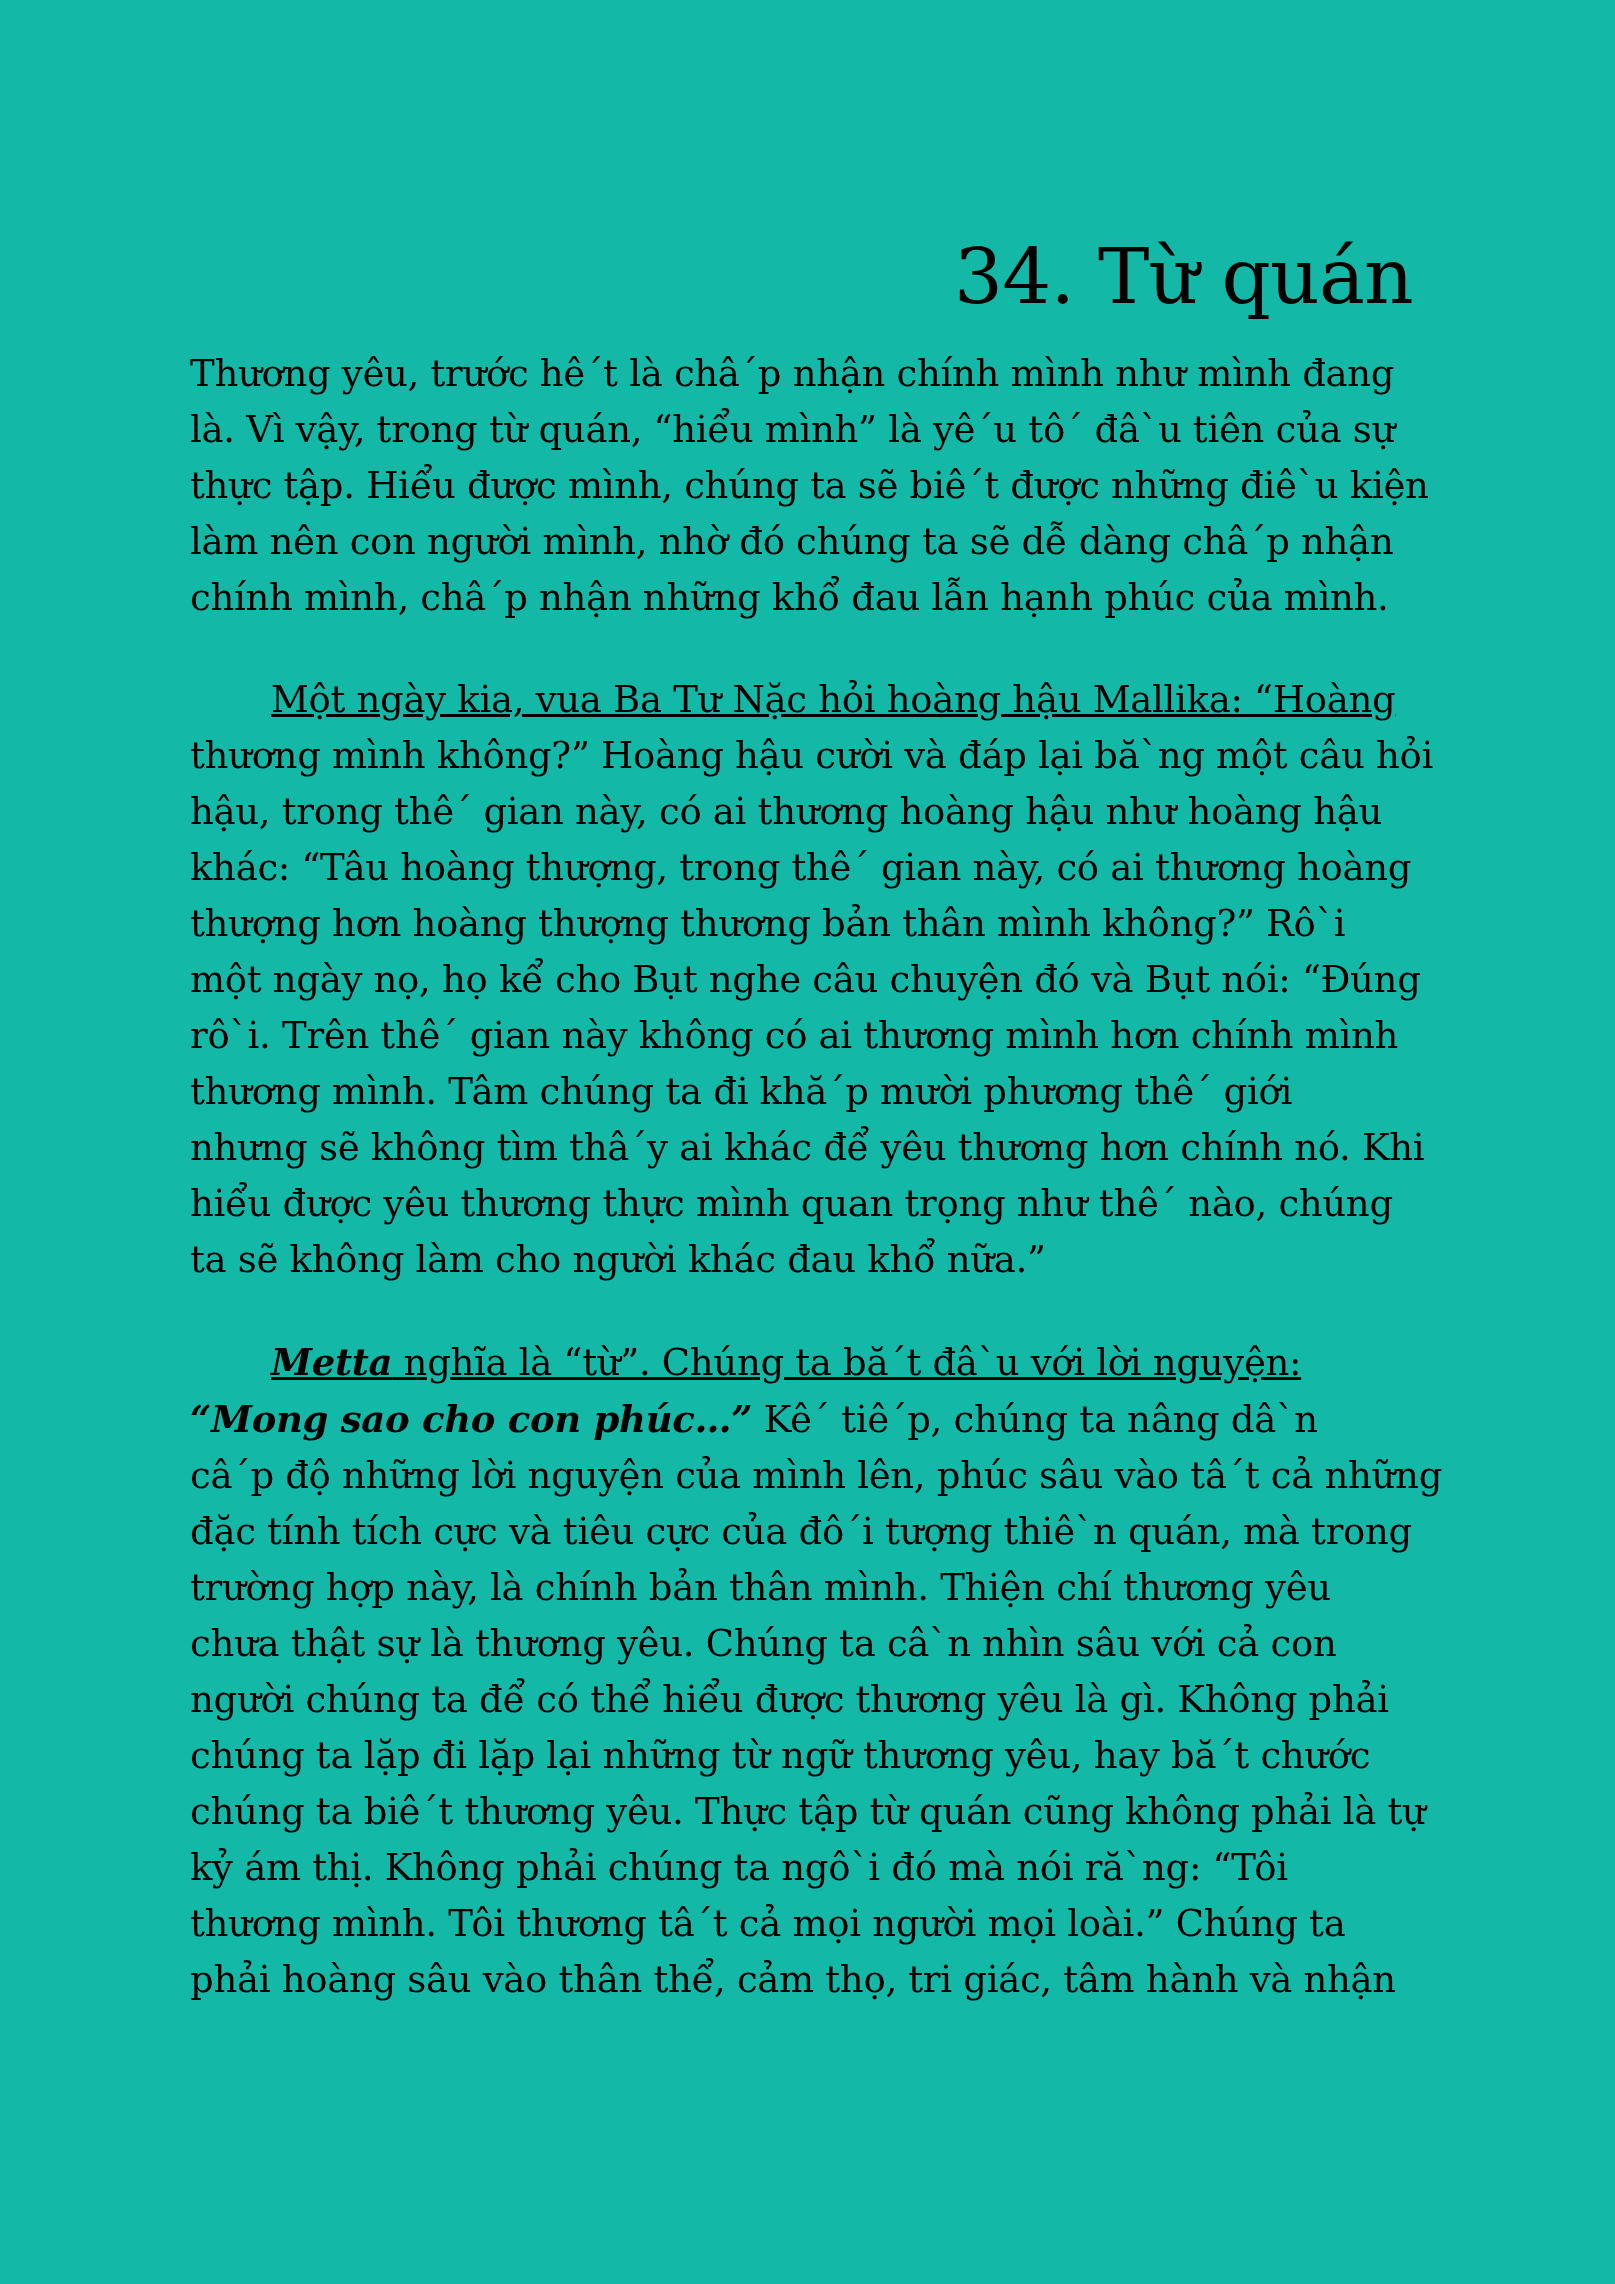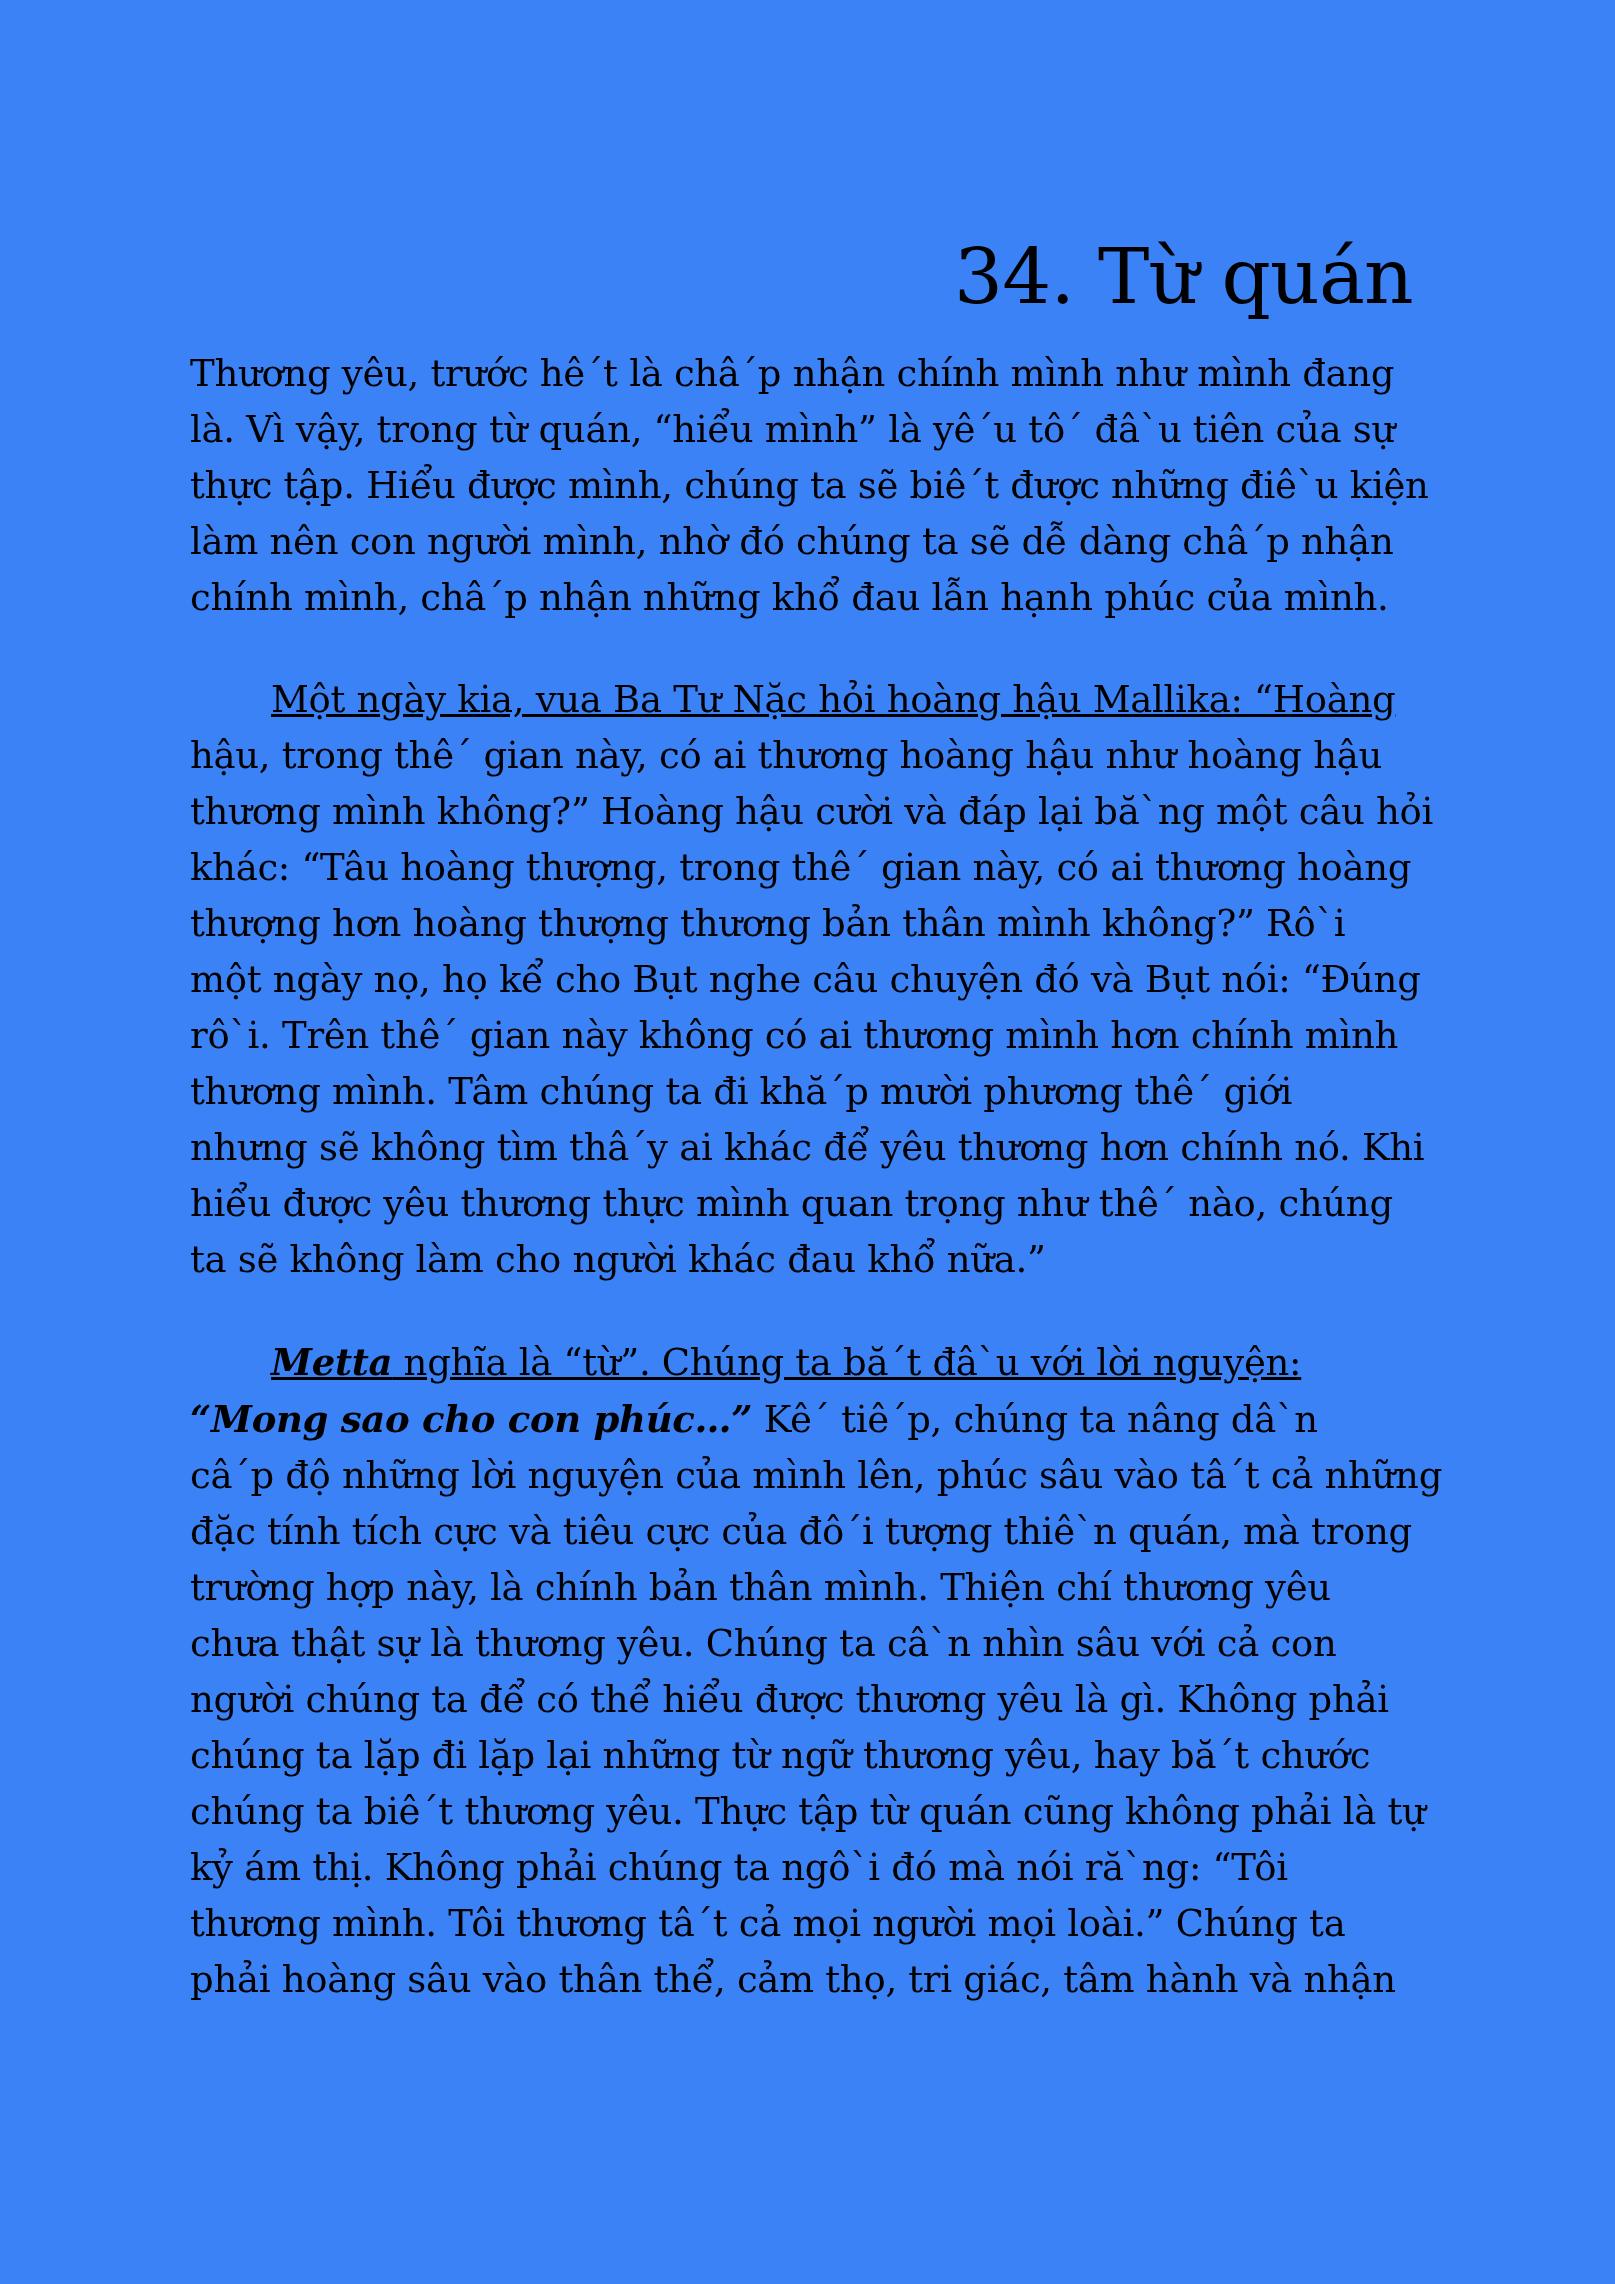--- a/index.html
+++ b/index.html
@@ -4,21 +4,21 @@
 <style>
   html, body {
     margin: 0;
     padding: 0;
     background: #ffffff;
   }
   .page {
     position: relative;
     width: 1616px;
     height: 2284px;
-    background: #3b82f6;
+    background: #14b8a6;
     color: #000000;
     font-family: "DejaVu Serif", "Liberation Serif", serif;
     overflow: hidden;
   }
   .chapter-title {
     margin: 238px 203px 0 0;
     font-size: 77px;
     line-height: 1;
     font-weight: 400;
     text-align: right;
@@ -58,22 +58,22 @@
   <div class="body-text" id="body-text">
       <div class="para">
         <div class="line"><span class="">Thương yêu, trước hê´t là châ´p nhận chính mình như mình đang</span></div>
         <div class="line"><span class="">là. Vì vậy, trong từ quán, “hiểu mình” là yê´u tô´ đâ`u tiên của sự</span></div>
         <div class="line"><span class="">thực tập. Hiểu được mình, chúng ta sẽ biê´t được những điê`u kiện</span></div>
         <div class="line"><span class="">làm nên con người mình, nhờ đó chúng ta sẽ dễ dàng châ´p nhận</span></div>
         <div class="line"><span class="">chính mình, châ´p nhận những khổ đau lẫn hạnh phúc của mình.</span></div>
       </div>
       <div class="para indent">
         <div class="line"><span class="">Một ngày kia, vua Ba Tư Nặc hỏi hoàng hậu Mallika: “Hoàng</span></div>
+        <div class="line"><span class="">thương mình không?” Hoàng hậu cười và đáp lại bă`ng một câu hỏi</span></div>
         <div class="line"><span class="">hậu, trong thê´ gian này, có ai thương hoàng hậu như hoàng hậu</span></div>
-        <div class="line"><span class="">thương mình không?” Hoàng hậu cười và đáp lại bă`ng một câu hỏi</span></div>
         <div class="line"><span class="">khác: “Tâu hoàng thượng, trong thê´ gian này, có ai thương hoàng</span></div>
         <div class="line"><span class="">thượng hơn hoàng thượng thương bản thân mình không?” Rô`i</span></div>
         <div class="line"><span class="">một ngày nọ, họ kể cho Bụt nghe câu chuyện đó và Bụt nói: “Đúng</span></div>
         <div class="line"><span class="">rô`i. Trên thê´ gian này không có ai thương mình hơn chính mình</span></div>
         <div class="line"><span class="">thương mình. Tâm chúng ta đi khă´p mười phương thê´ giới</span></div>
         <div class="line"><span class="">nhưng sẽ không tìm thâ´y ai khác để yêu thương hơn chính nó. Khi</span></div>
         <div class="line"><span class="">hiểu được yêu thương thực mình quan trọng như thê´ nào, chúng</span></div>
         <div class="line"><span class="">ta sẽ không làm cho người khác đau khổ nữa.”</span></div>
       </div>
       <div class="para indent">

